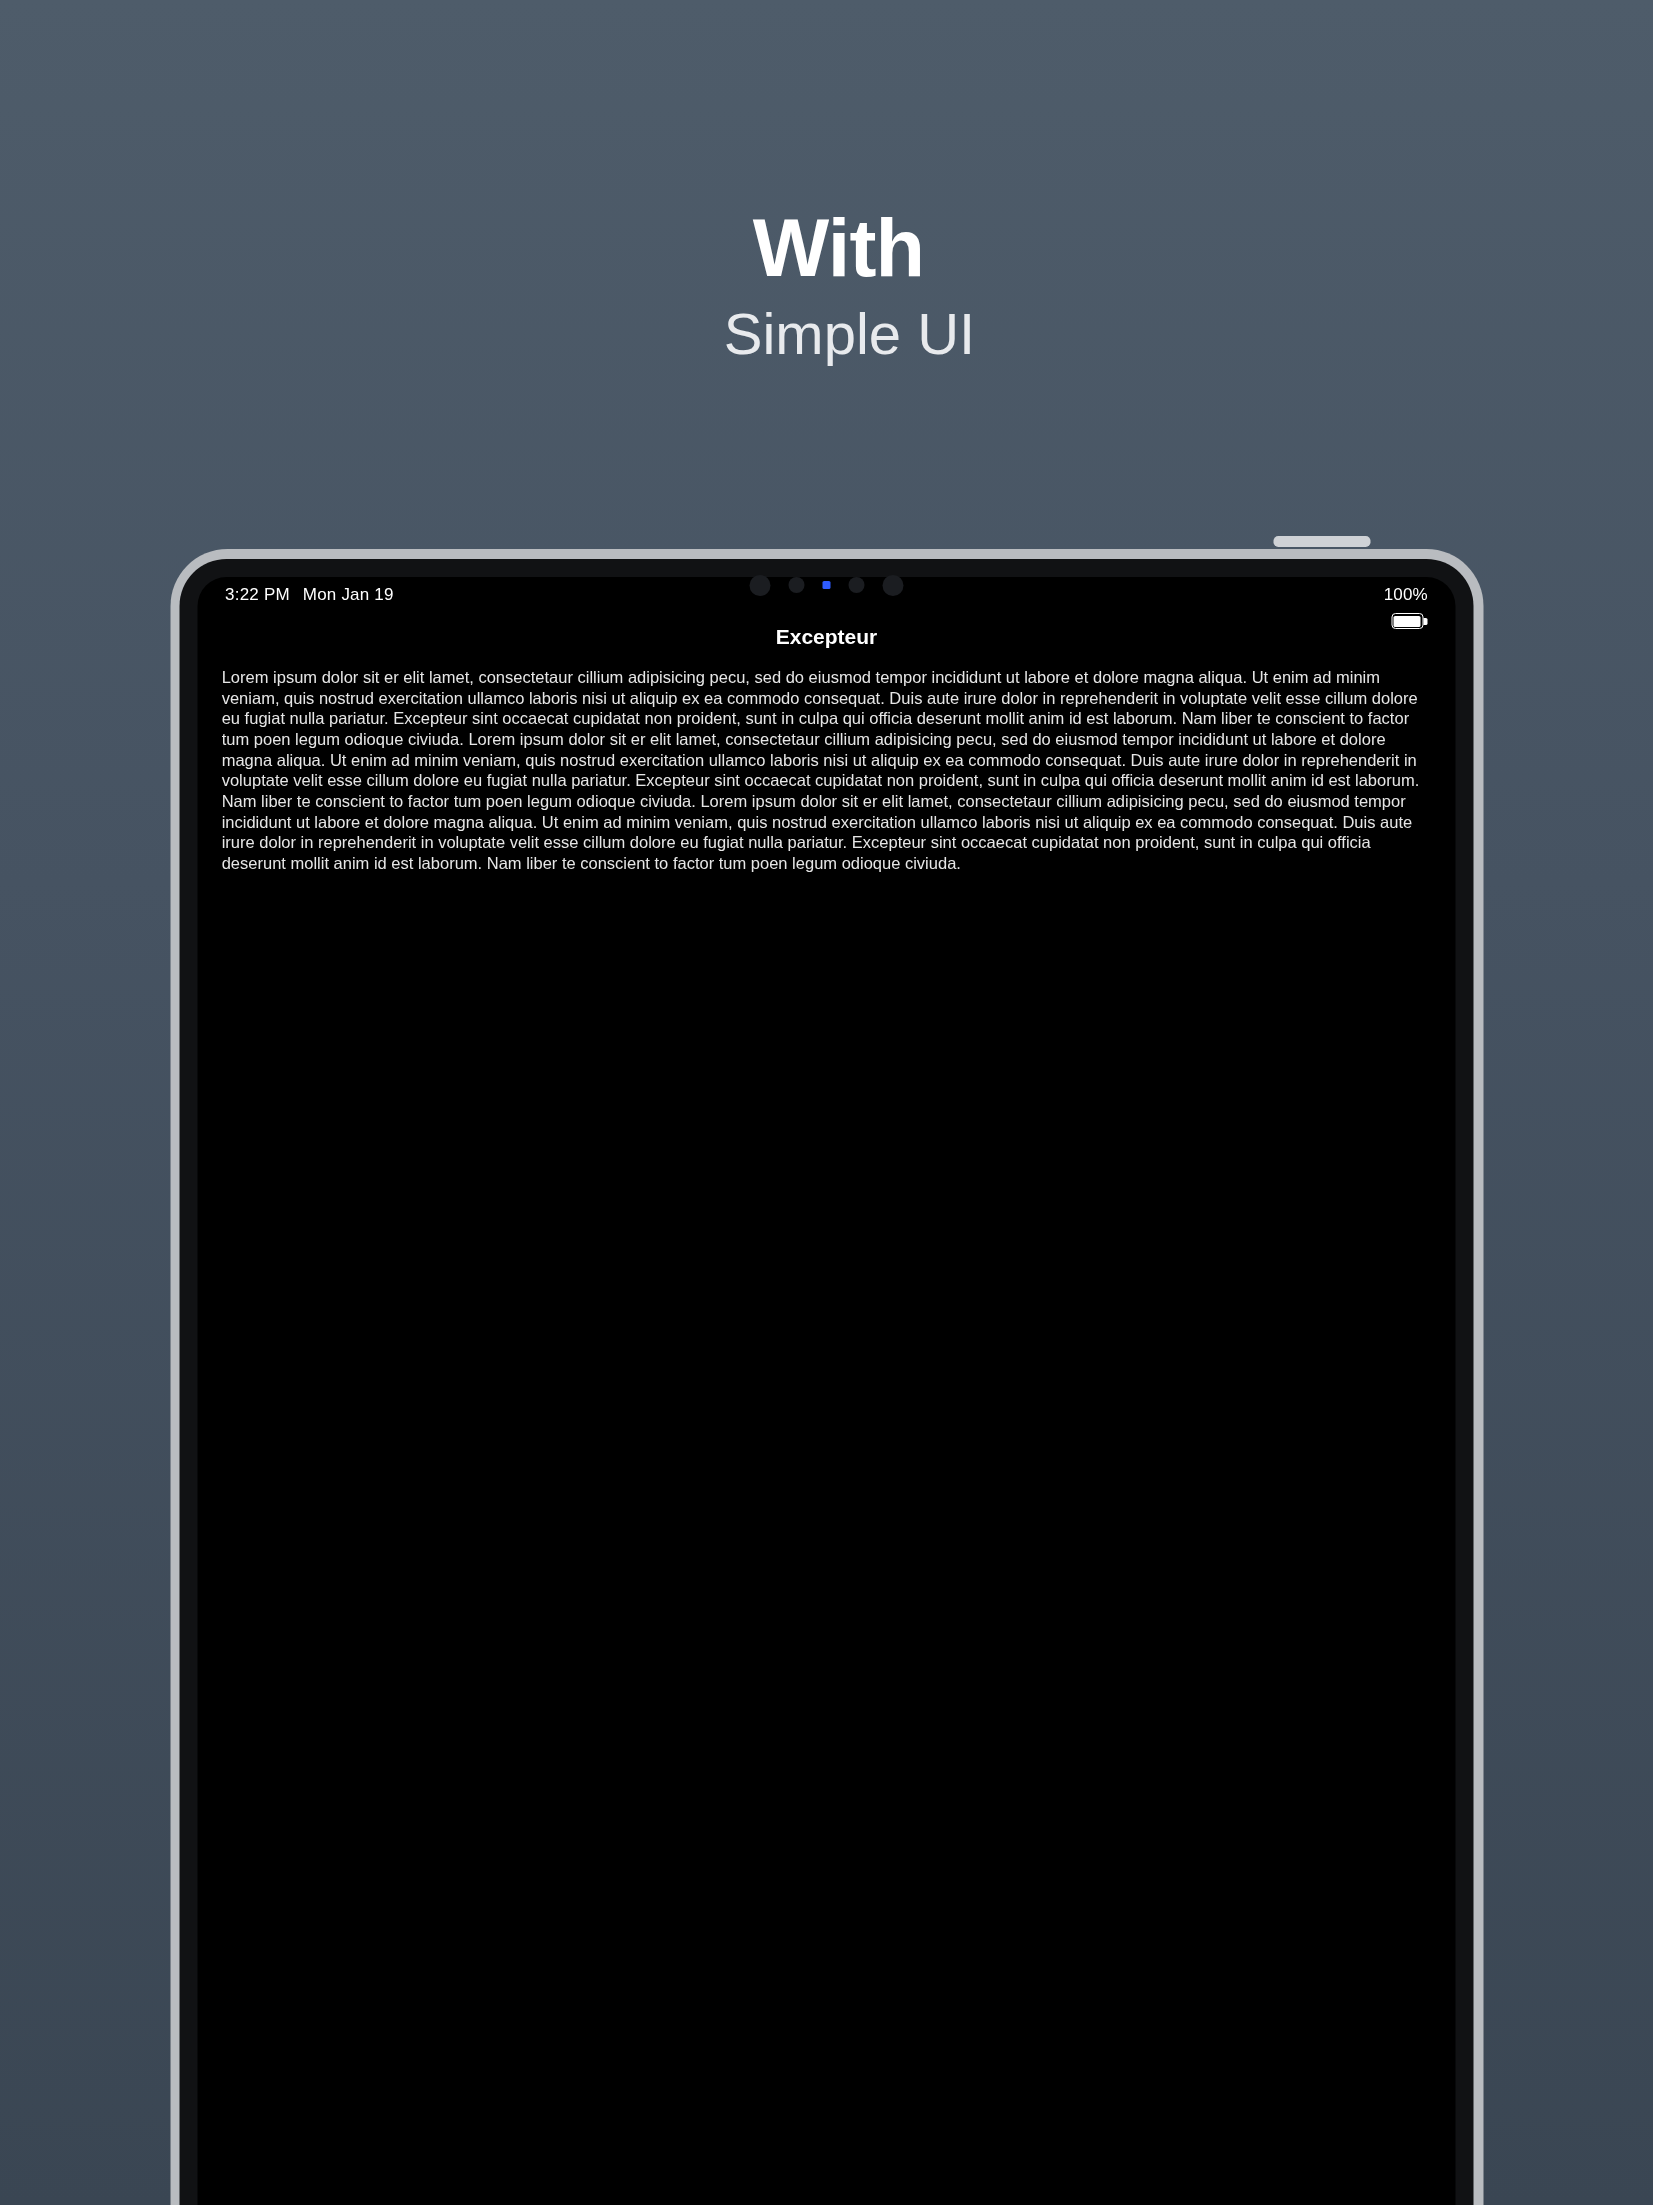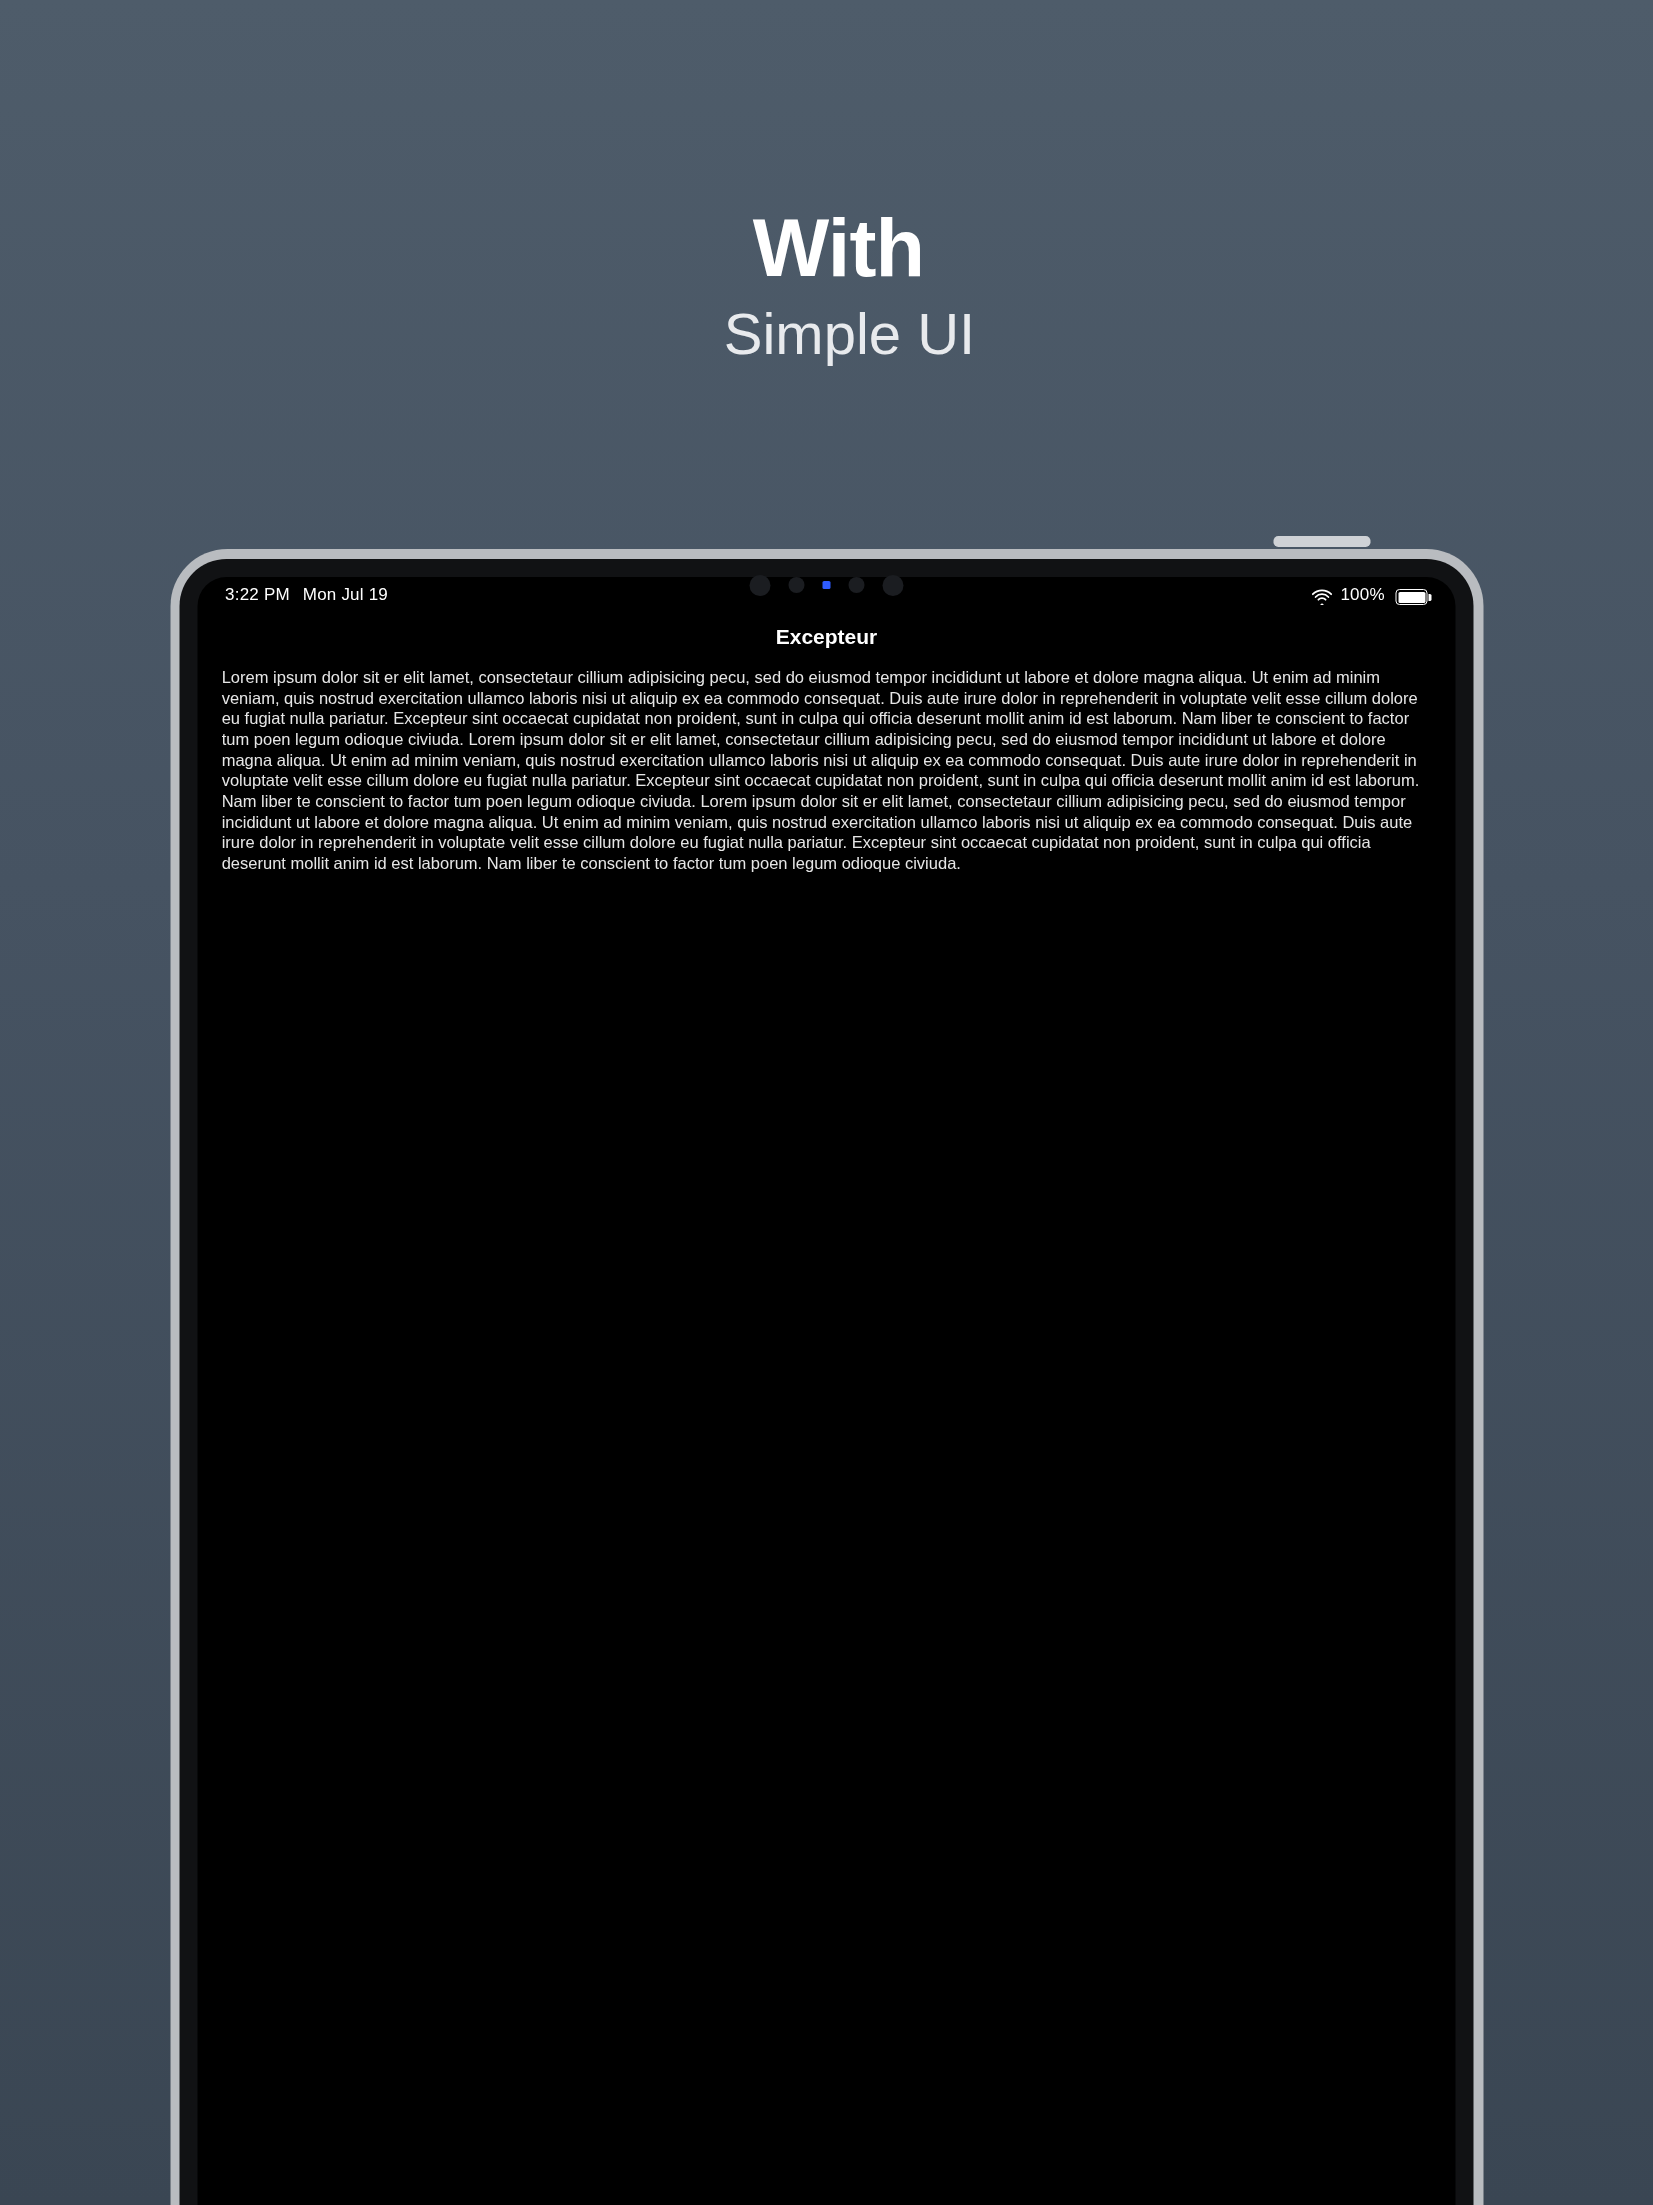--- a/index.html
+++ b/index.html
@@ -110,21 +110,21 @@
     display: flex;
     align-items: center;
     justify-content: space-between;
     padding: 0 27.4px;
     color: #fff;
     font-size: 17px;
     font-weight: 500;
     letter-spacing: 0.2px;
   }
   .status-left { display: flex; gap: 13px; align-items: flex-start; }
-  .status-right { display: flex; gap: 8px; align-items: flex-end; }
+  .status-right { display: flex; gap: 8px; align-items: center; flex-direction: column; }
   .wifi-icon svg { display: block; }
   .battery {
     display: flex;
     align-items: center;
   }
   .battery-body {
     width: 32px;
     height: 16px;
     border: 1.6px solid #fff;
     border-radius: 4px;
@@ -189,21 +189,21 @@
         <span class="cam-dot green"></span>
         <span class="cam-dot"></span>
         <span class="cam-dot big"></span>
       </div>
 
       <div class="screen">
 
         <div class="status-bar">
           <div class="status-left">
             <span>3:22 PM</span>
-            <span>Mon Jul 19</span>
+            <span>Mon Jan 19</span>
           </div>
           <div class="status-right">
             <span class="wifi-icon">
               <svg width="21" height="16" viewBox="0 0 26 20">
                 <path d="M13 18 a2 2 0 1 0 0.001 0 Z" fill="#fff"></path>
                 <path d="M5 10 a11 11 0 0 1 16 0" stroke="#fff" stroke-width="2.2" fill="none" stroke-linecap="round"></path>
                 <path d="M8.5 13.4 a6.2 6.2 0 0 1 9 0" stroke="#fff" stroke-width="2.2" fill="none" stroke-linecap="round"></path>
                 <path d="M1.5 6.5 a16 16 0 0 1 23 0" stroke="#fff" stroke-width="2.2" fill="none" stroke-linecap="round"></path>
               </svg>
             </span>

